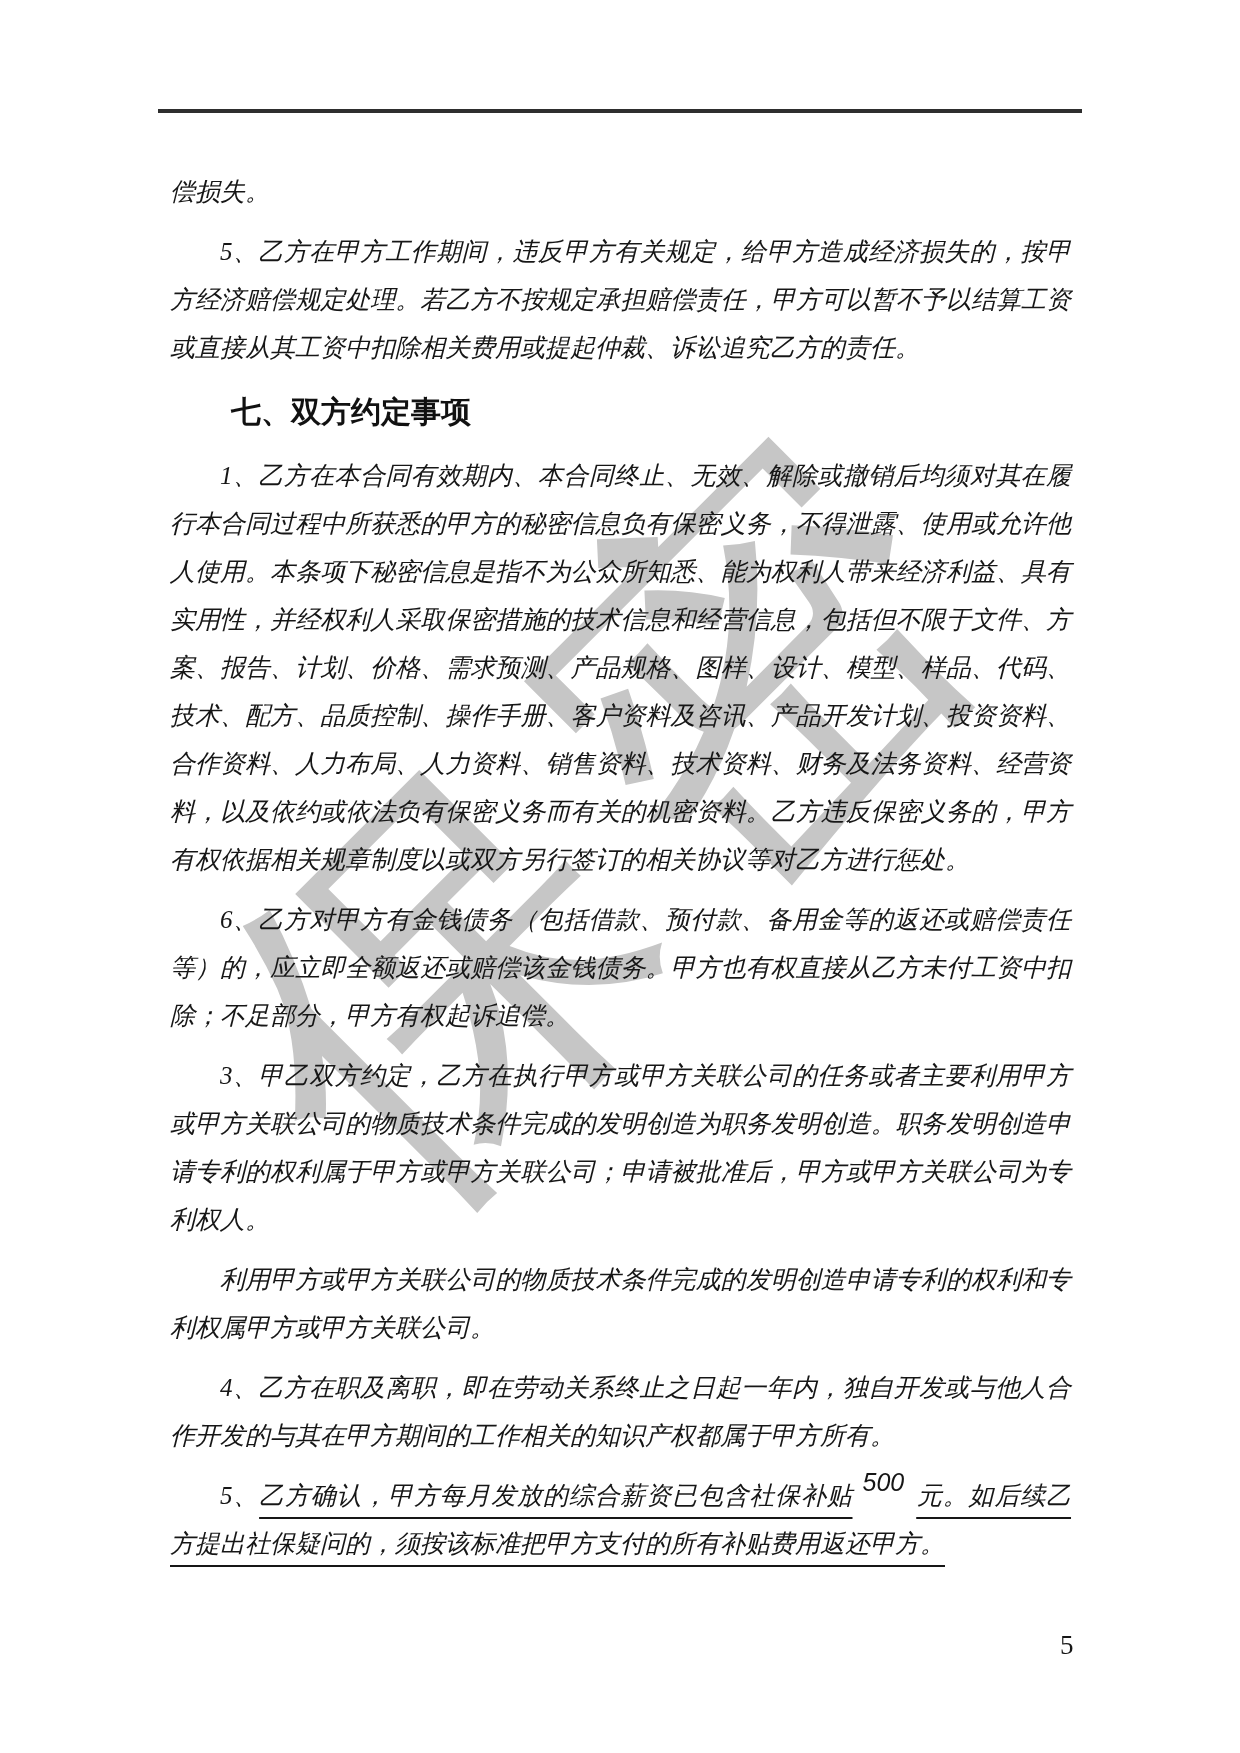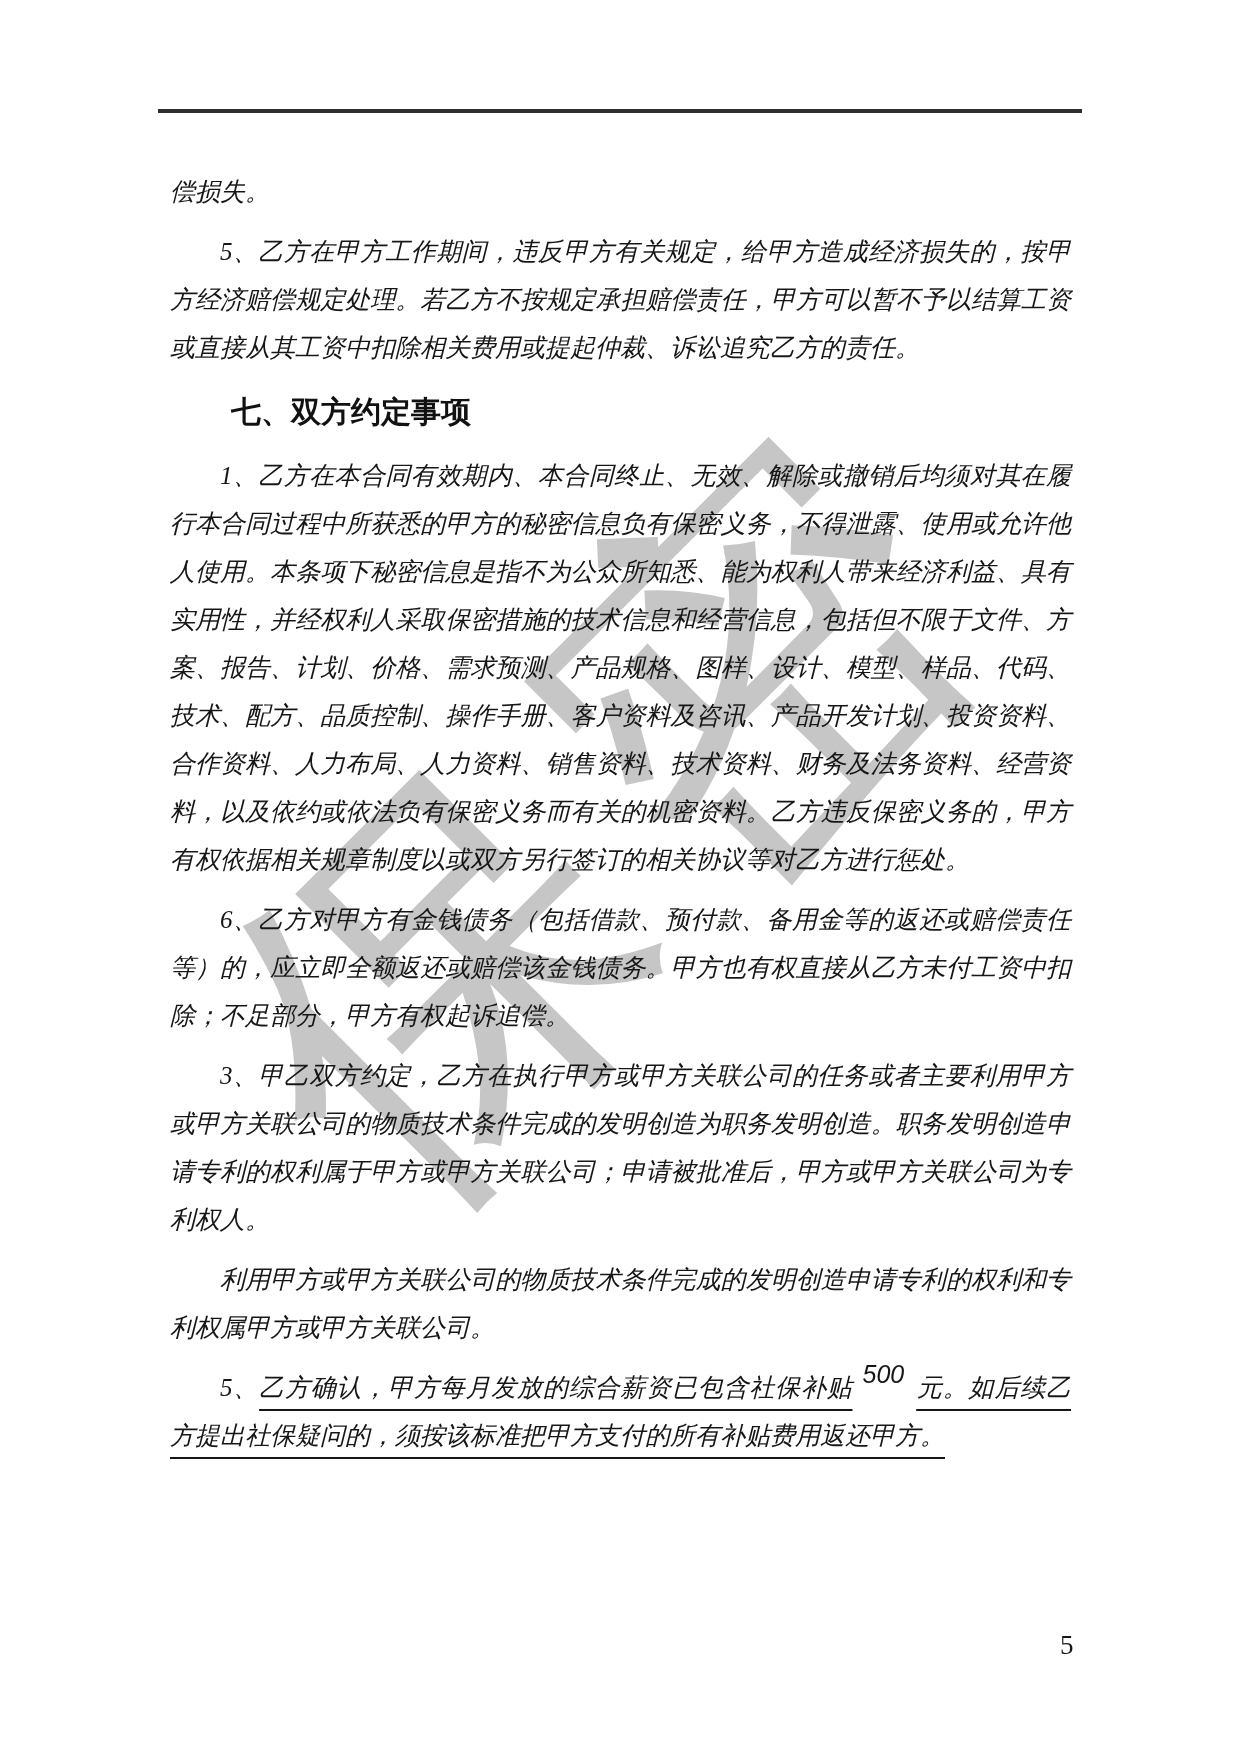--- a/index.html
+++ b/index.html
@@ -88,16 +88,17 @@
   <div id="header-rule" style="background: rgb(46, 46, 46);"></div>
   <div id="watermark" style="color: rgb(198, 198, 198);">保密</div>
   <div id="content" style="color: rgb(22, 22, 22);">
       <p class="para">偿损失。</p>
       <p class="para indent">5、乙方在甲方工作期间，违反甲方有关规定，给甲方造成经济损失的，按甲方经济赔偿规定处理。若乙方不按规定承担赔偿责任，甲方可以暂不予以结算工资或直接从其工资中扣除相关费用或提起仲裁、诉讼追究乙方的责任。</p>
       <h2 class="heading">七、双方约定事项</h2>
       <p class="para indent">1、乙方在本合同有效期内、本合同终止、无效、解除或撤销后均须对其在履行本合同过程中所获悉的甲方的秘密信息负有保密义务，不得泄露、使用或允许他人使用。本条项下秘密信息是指不为公众所知悉、能为权利人带来经济利益、具有实用性，并经权利人采取保密措施的技术信息和经营信息，包括但不限于文件、方案、报告、计划、价格、需求预测、产品规格、图样、设计、模型、样品、代码、技术、配方、品质控制、操作手册、客户资料及咨讯、产品开发计划、投资资料、合作资料、人力布局、人力资料、销售资料、技术资料、财务及法务资料、经营资料，以及依约或依法负有保密义务而有关的机密资料。乙方违反保密义务的，甲方有权依据相关规章制度以或双方另行签订的相关协议等对乙方进行惩处。</p>
       <p class="para indent">6、乙方对甲方有金钱债务（包括借款、预付款、备用金等的返还或赔偿责任等）的，应立即全额返还或赔偿该金钱债务。甲方也有权直接从乙方未付工资中扣除；不足部分，甲方有权起诉追偿。</p>
       <p class="para indent">3、甲乙双方约定，乙方在执行甲方或甲方关联公司的任务或者主要利用甲方或甲方关联公司的物质技术条件完成的发明创造为职务发明创造。职务发明创造申请专利的权利属于甲方或甲方关联公司；申请被批准后，甲方或甲方关联公司为专利权人。</p>
       <p class="para indent">利用甲方或甲方关联公司的物质技术条件完成的发明创造申请专利的权利和专利权属甲方或甲方关联公司。</p>
+      <p class="para indent">4、乙方在职及离职，即在劳动关系终止之日起一年内，独自开发或与他人合作开发的与其在甲方期间的工作相关的知识产权都属于甲方所有。</p>
       <p class="para indent"><span>5、</span><span class="ul">乙方确认，甲方每月发放的综合薪资已包含社保补贴</span><span class="ul"><span class="filled">500</span></span><span class="ul">元。如后续乙方提出社保疑问的，须按该标准把甲方支付的所有补贴费用返还甲方。</span></p>
     </div>
   <div id="page-number" style="color: rgb(22, 22, 22);">5</div>
 </div>
 
 </body></html>

